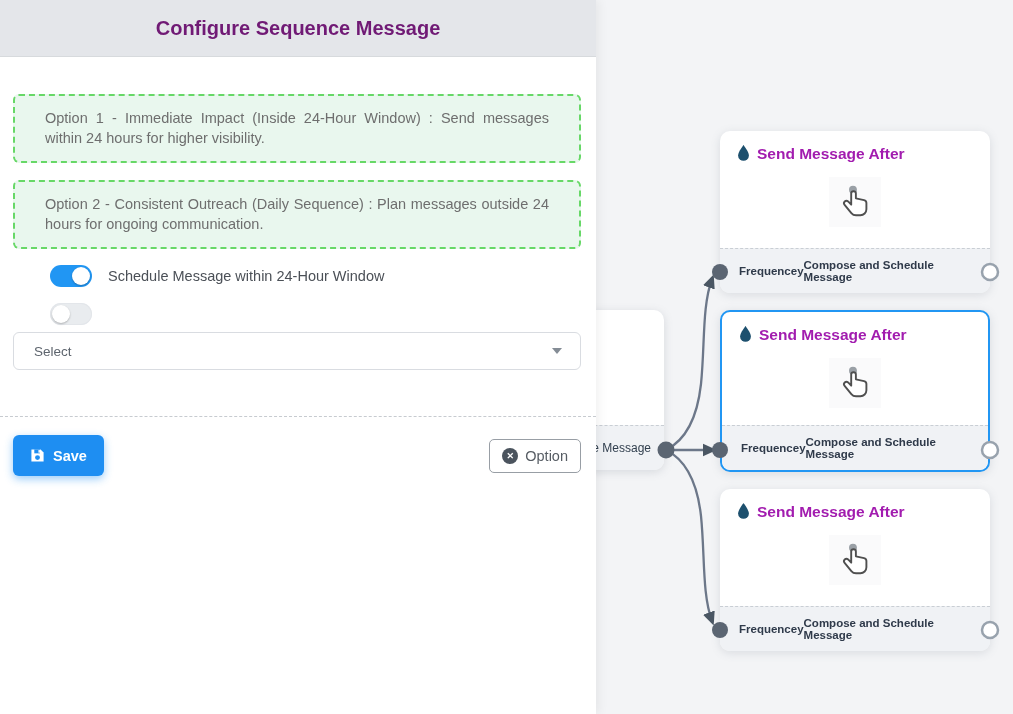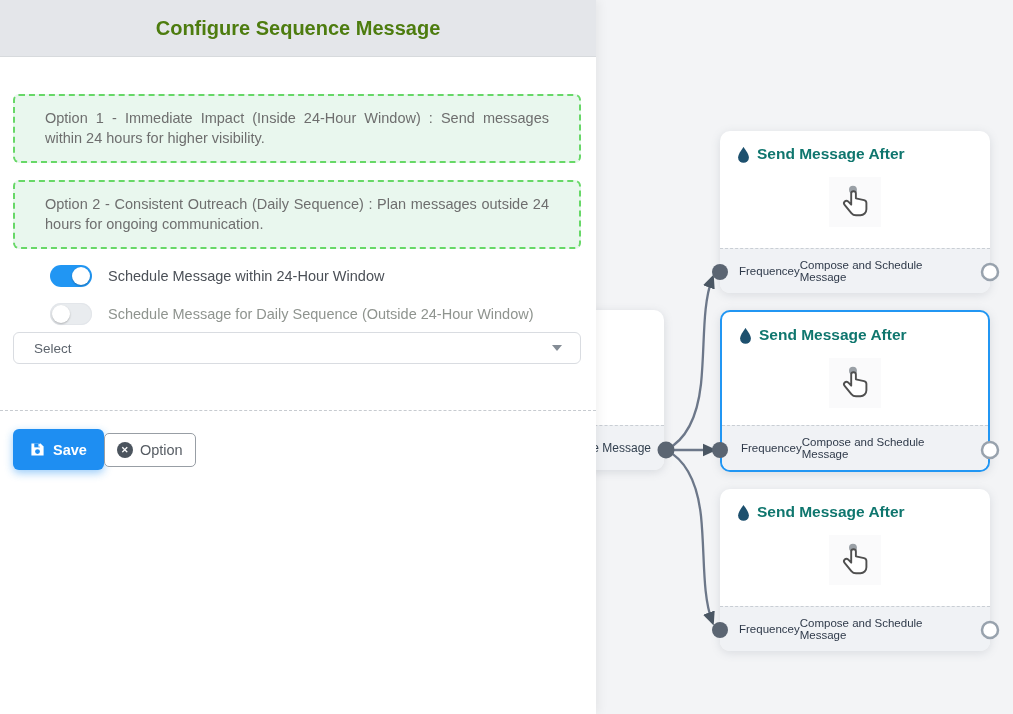--- a/index.html
+++ b/index.html
@@ -16,36 +16,36 @@
     position:absolute; left:720px; width:270px; height:162px;
     background:#fff; border-radius:10px;
     box-shadow:0 2px 10px rgba(100,110,125,.18);
   }
   .node.n1 { top:131px; }
   .node.n2 { top:310px; }
   .node.n3 { top:489px; }
   .node.selected { border:2px solid #2196f3; }
 
   .node-title {
-    display:flex; align-items:flex-end; gap:7px;
+    display:flex; align-items:flex-start; gap:7px;
     padding:14px 0 0 17px;
-    color:#0f766e; font-size:15.5px; font-weight:700;
+    color:#a21caf; font-size:15.5px; font-weight:700;
   }
   .hand-wrap {
     width:52px; height:50px; background:#fafafb;
     margin:14px auto 0; display:flex; align-items:center; justify-content:center;
   }
   .node-footer {
     position:absolute; left:0; right:0; bottom:0; height:45px;
     background:#f0f2f5; border-top:1px dashed #c9ced4;
     border-radius:0 0 9px 9px;
     display:flex; align-items:center; justify-content:space-between;
     padding:0 19px; font-size:11.5px; color:#2f3a4a;
   }
-  .node-footer span { cursor:pointer; }
+  .node-footer span { cursor:pointer;font-weight:bold; }
 
   .source-node {
     position:absolute; left:584px; top:310px; width:80px; height:160px;
     background:#fff; border-radius:10px;
     box-shadow:0 2px 10px rgba(100,110,125,.2);
   }
   .source-footer {
     position:absolute; left:0; right:0; bottom:0; height:45px;
     background:#f0f2f5; border-top:1px dashed #c9ced4;
     border-radius:0 0 9px 9px;
@@ -57,21 +57,21 @@
 
   
   .panel {
     position:absolute; left:0; top:0; width:596px; height:714px;
     background:#fff; z-index:10; box-shadow:3px 0 10px rgba(0,0,0,.06);
   }
   .panel-header {
     height:57px; background:#e4e6ea; border-bottom:1px solid #d7dadd;
     display:flex; align-items:center; justify-content:center;
   }
-  .panel-title { font-size:20px; font-weight:700; color:#4d7c0f; }
+  .panel-title { font-size:20px; font-weight:700; color:#701a75; }
   .panel-body { padding:20px 15px 0 13px; }
 
   .note-box, .option-box {
     border-radius:6px; color:#6e6e6e; font-size:14.5px; line-height:19.5px;
     text-align:justify; padding:15px 18px;
   }
   .note-box  { border:2px dashed #f2c573; background:#fffdf0; }
   .option-box{ border:2px dashed #67d867; background:#e9f7ee; margin-top:17px; padding:13px 30px; }
 
   .toggle-row { display:flex; align-items:center; margin-top:16px;padding-left:37px; }
@@ -83,31 +83,31 @@
   .switch.on  { background:#2196f3; }
   .switch.on .knob  { right:2px; }
   .switch.off { background:#e9ecef; box-shadow:inset 0 0 0 1px #e3e6ea; }
   .switch.off .knob { left:2px; }
   .toggle-label { margin-left:16px; font-size:14.5px; }
   .lbl-dark  { color:#4b5057; }
   .lbl-muted { color:#8f948f; }
 
   .select-label { margin-top:27px; font-size:14.5px; color:#3c4146; }
   .select-box {
-    margin-top:7px; height:32px; border:1px solid #d9dce1; border-radius:6px;
+    margin-top:7px; height:38px; border:1px solid #d9dce1; border-radius:6px;
     display:flex; align-items:center; justify-content:space-between;
     padding:0 18px 0 20px; color:#5d646d; font-size:13.5px; background:#fff; cursor:pointer;
   }
   .caret {
     width:0; height:0; border-left:5px solid transparent;
     border-right:5px solid transparent; border-top:6px solid #848c95;
   }
 
   .footer-divider { border-top:1px dashed #c7cbd0; margin:46px -15px 0 -13px; }
-  .button-row { display:flex; align-items:center; justify-content:flex-start; margin-top:18px; }
+  .button-row { display:flex; align-items:center; justify-content:space-between; margin-top:18px; }
   .save-btn {
     background:#1e8ef2; color:#fff; border:none; border-radius:6px; height:41px;
     padding:0 17px; font-size:14.5px; font-weight:700;
     display:flex; align-items:center; gap:8px; cursor:pointer;
     box-shadow:0 3px 9px rgba(30,142,242,.45);
   }
   .close-btn {
     background:#fff; border:1px solid #989ea5; border-radius:5px; height:34px;
     padding:0 12px; display:flex; align-items:center; gap:7px;
     color:#565c63; font-size:14.5px; cursor:pointer;
@@ -225,21 +225,20 @@
       <div class="switch on">
         <span class="knob"></span>
       </div>
       <span class="toggle-label lbl-dark">Schedule Message within 24-Hour Window</span>
     </div>
 
     <div class="toggle-row">
       <div class="switch off">
         <span class="knob"></span>
       </div>
-      <span class="toggle-label lbl-muted">Schedule Message for Daily Sequence (Outside 24-Hour Window)</span>
     </div>
 
     <div class="select-box">
       <span>Select</span>
       <span class="caret"></span>
     </div>
 
     <div class="footer-divider"></div>
 
     <div class="button-row">

